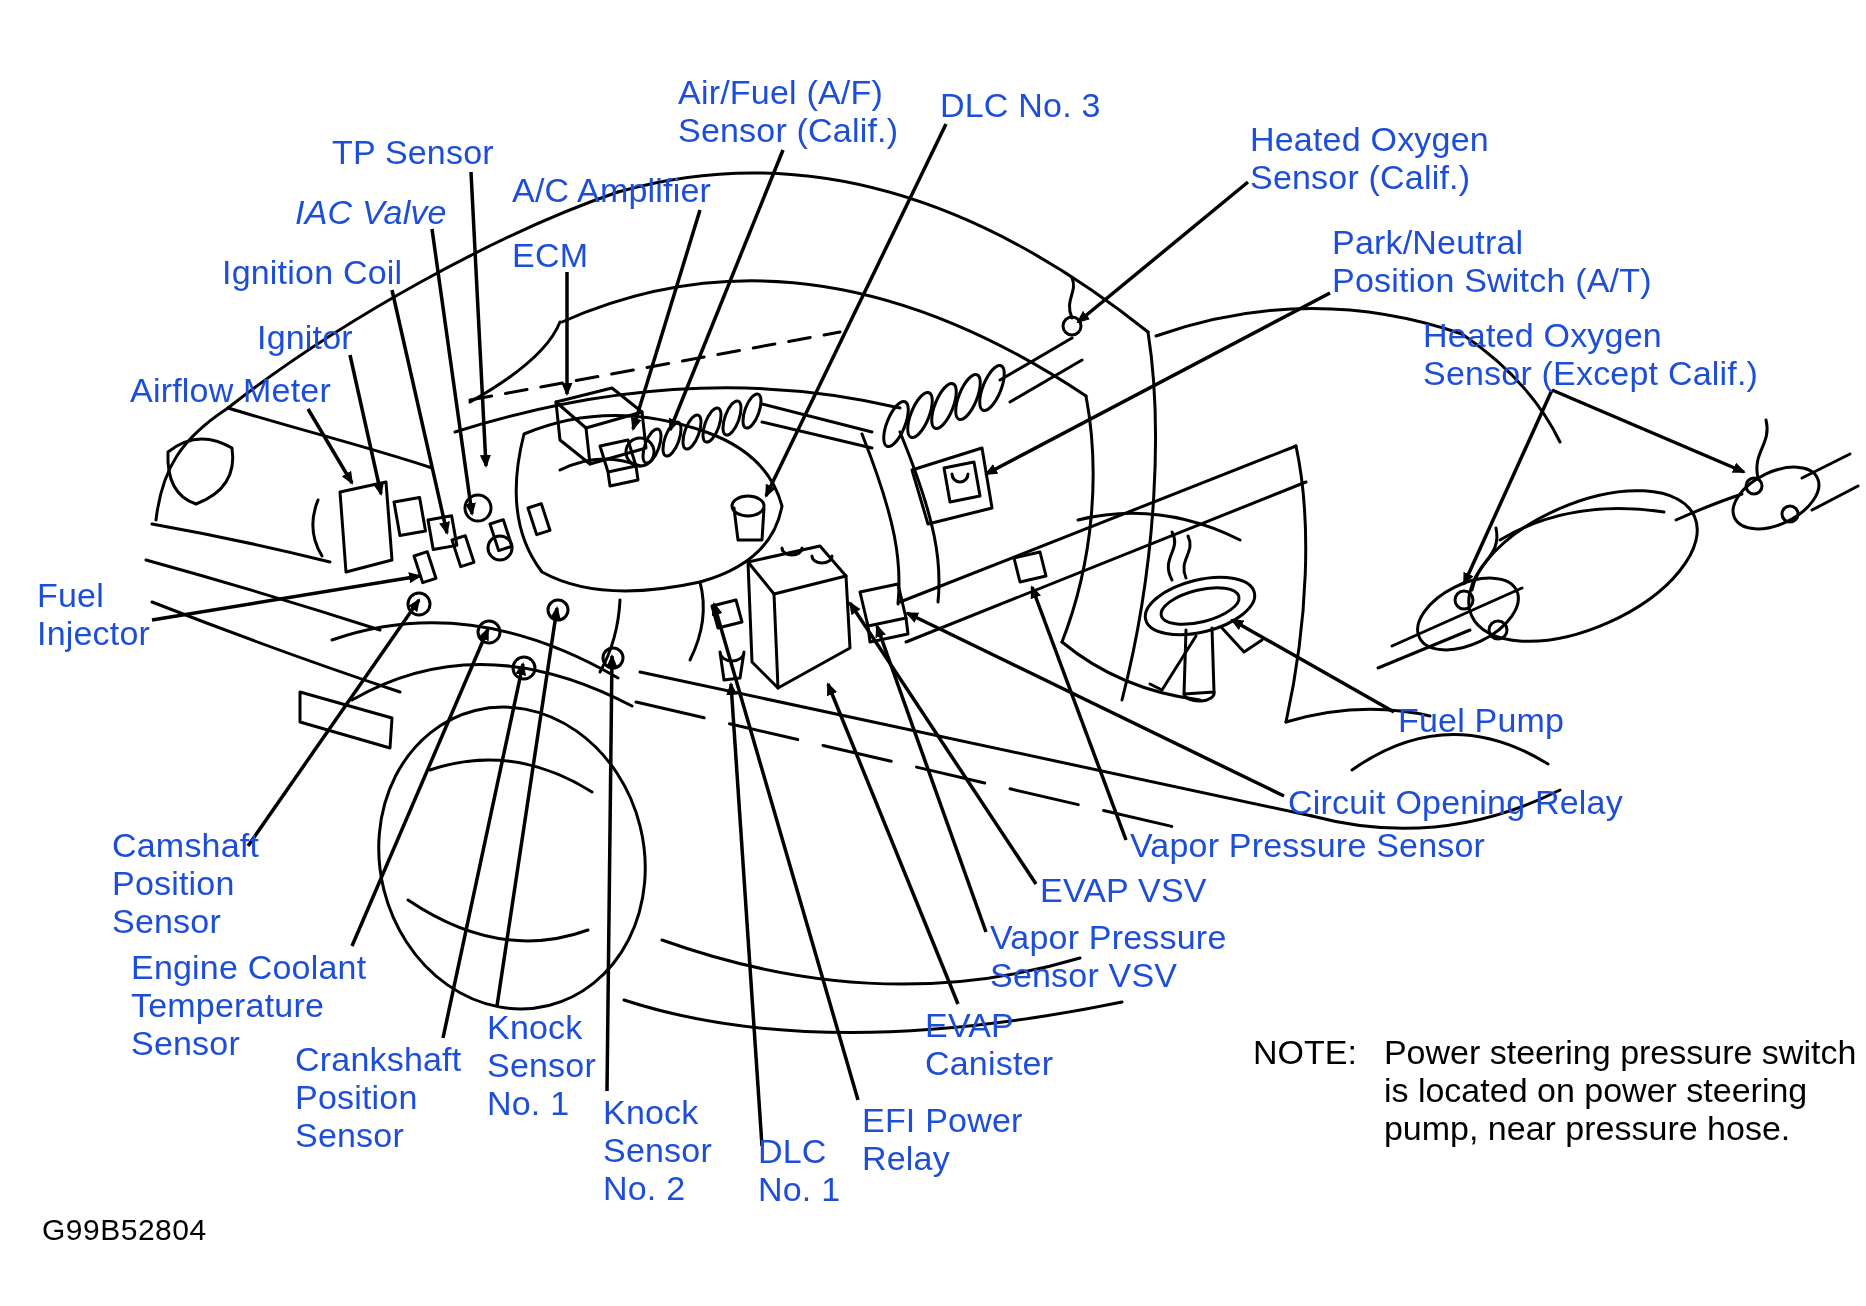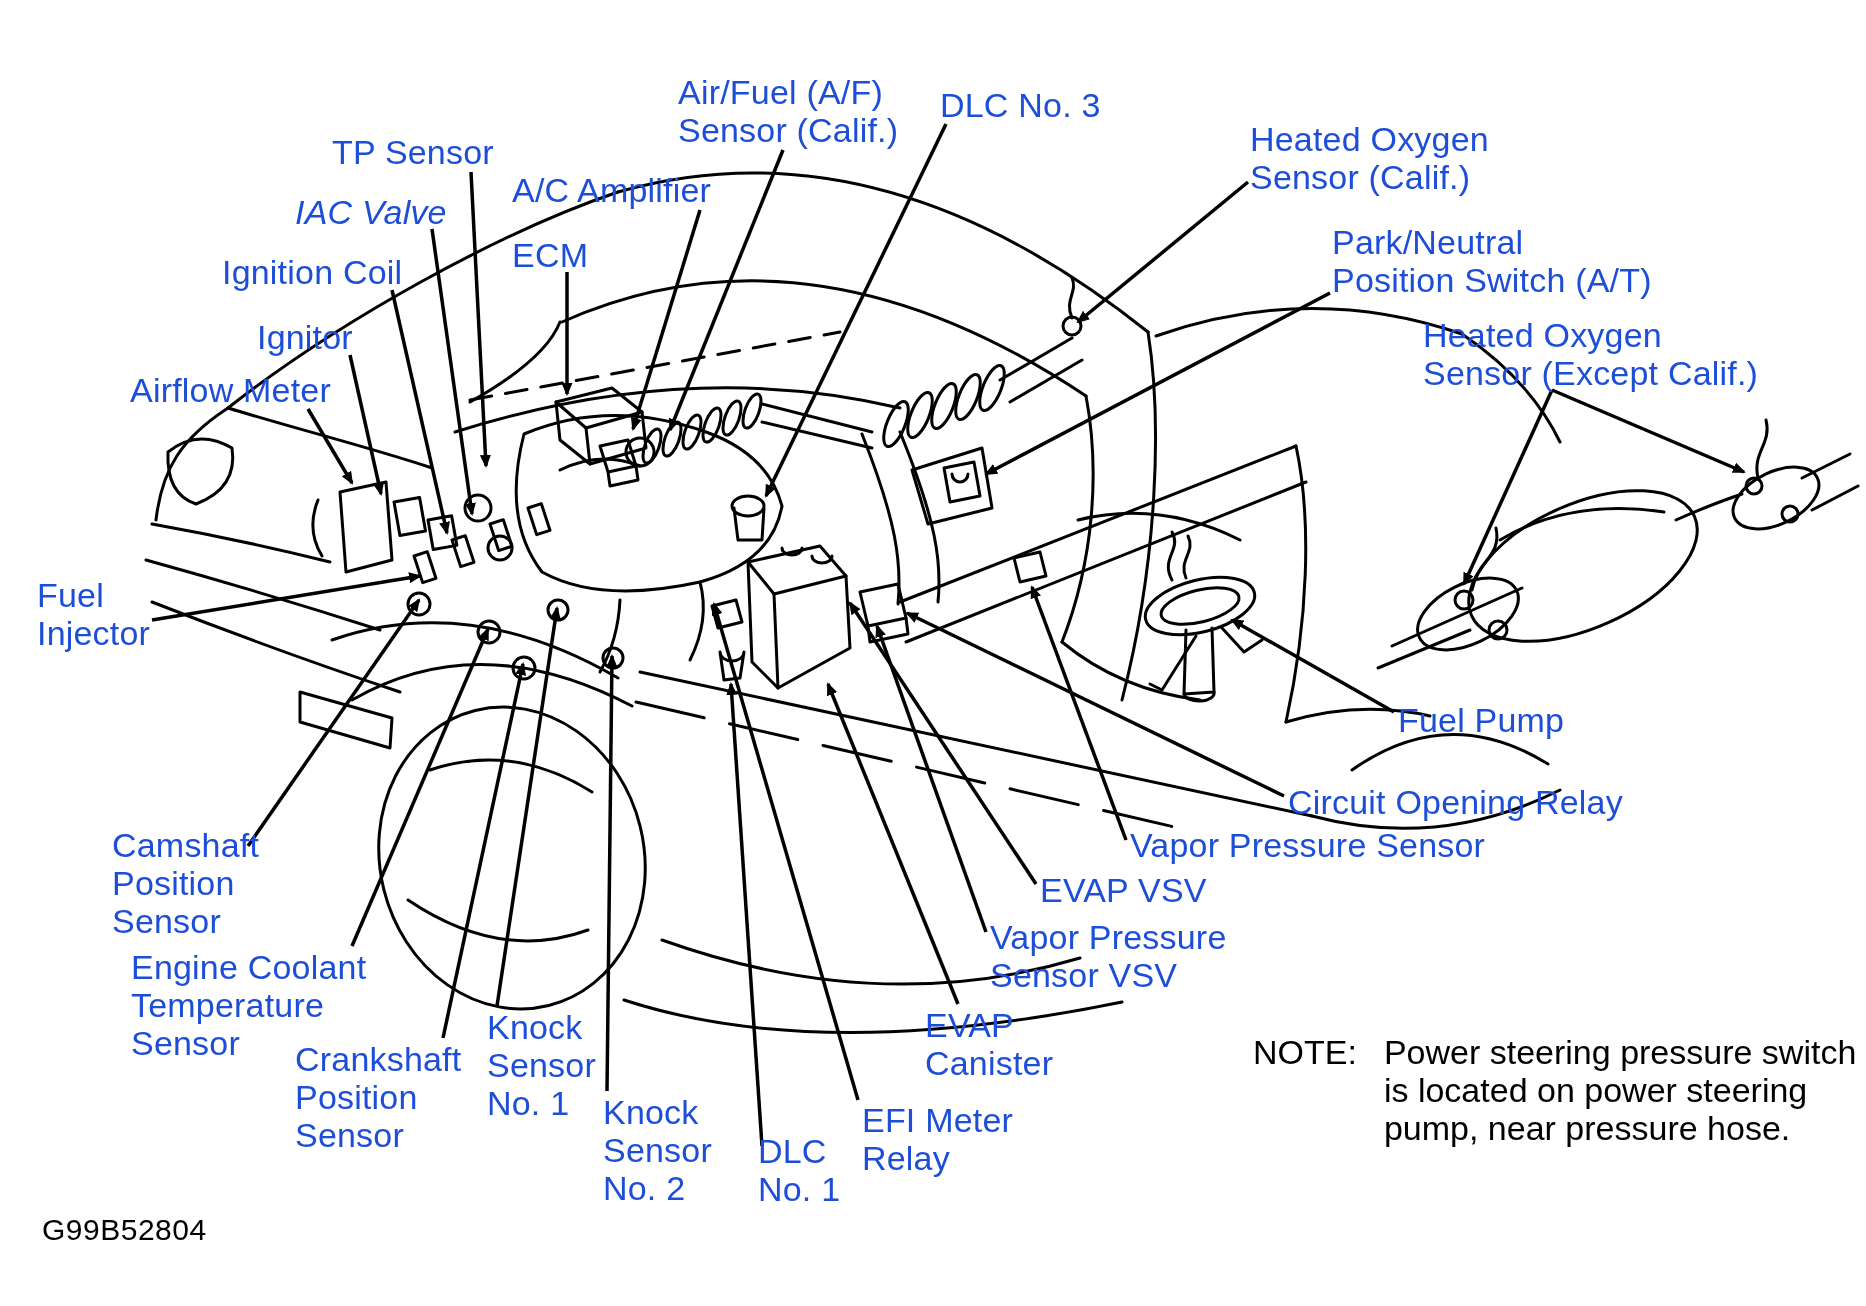--- a/index.html
+++ b/index.html
@@ -234,21 +234,21 @@
       <div class="lbl" style="left: 37px; top: 576px;">Fuel
 Injector</div>
       <div class="lbl" style="left: 1398px; top: 701px;">Fuel Pump</div>
       <div class="lbl" style="left: 1288px; top: 783px;">Circuit Opening Relay</div>
       <div class="lbl" style="left: 1130px; top: 826px;">Vapor Pressure Sensor</div>
       <div class="lbl" style="left: 1040px; top: 871px;">EVAP VSV</div>
       <div class="lbl" style="left: 990px; top: 918px;">Vapor Pressure
 Sensor VSV</div>
       <div class="lbl" style="left: 925px; top: 1006px;">EVAP
 Canister</div>
-      <div class="lbl" style="left: 862px; top: 1101px;">EFI Meter
+      <div class="lbl" style="left: 862px; top: 1101px;">EFI Power
 Relay</div>
       <div class="lbl" style="left: 758px; top: 1132px;">DLC
 No. 1</div>
       <div class="lbl" style="left: 603px; top: 1093px;">Knock
 Sensor
 No. 2</div>
       <div class="lbl" style="left: 487px; top: 1008px;">Knock
 Sensor
 No. 1</div>
       <div class="lbl" style="left: 295px; top: 1040px;">Crankshaft

